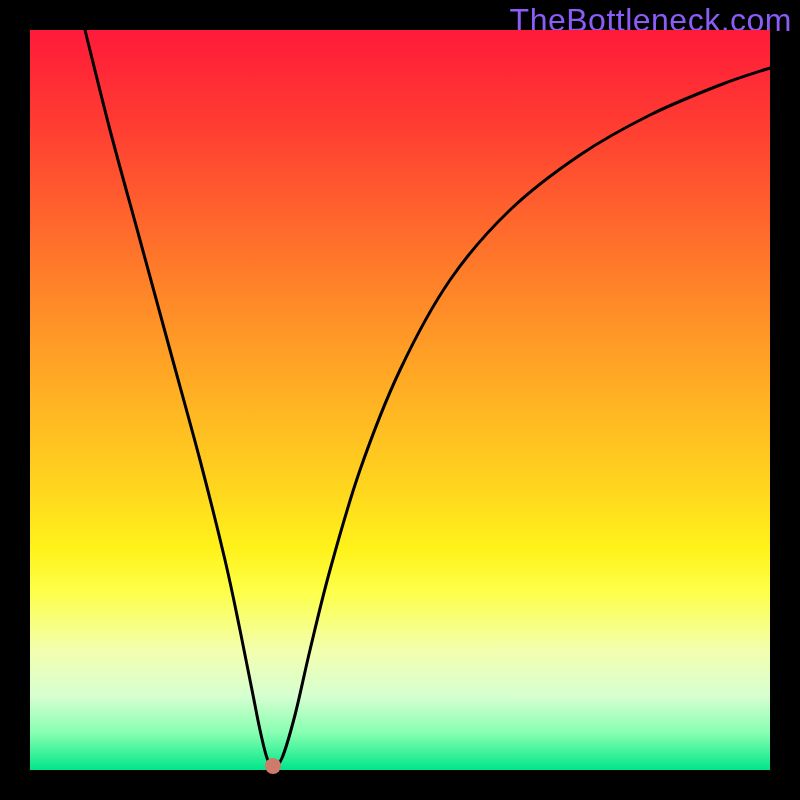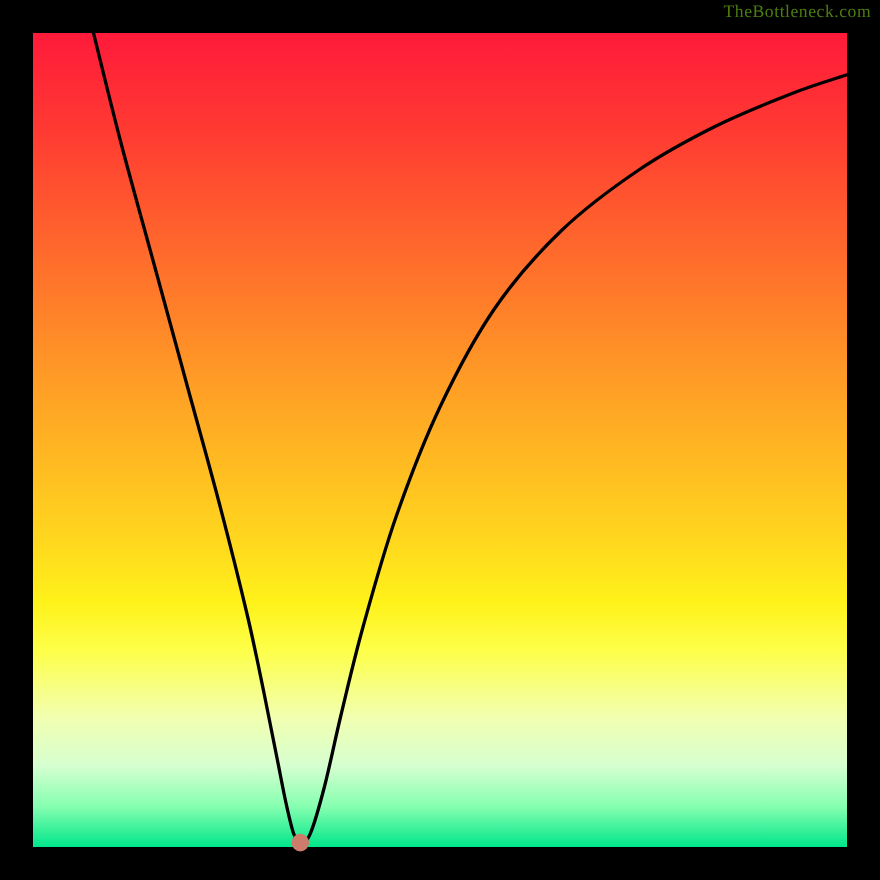--- a/index.html
+++ b/index.html
@@ -38,23 +38,23 @@
       #f2ffb0 84%,
       #d6ffd0 90%,
       #86ffb0 95%,
       #00e68a 100%
     );
   }
   .watermark {
     position: absolute;
     top: 2px;
     right: 8px;
-    color: #4d7c0f;
-    font-family: Liberation Serif, serif;
-    font-size: 16px;
+    color: #8b5cf6;
+    font-family: Liberation Sans, sans-serif;
+    font-size: 32px;
     letter-spacing: 0.5px;
     user-select: none;
   }
   svg.curve {
     position: absolute;
     left: 0;
     top: 0;
     width: 740px;
     height: 740px;
     overflow: visible;

